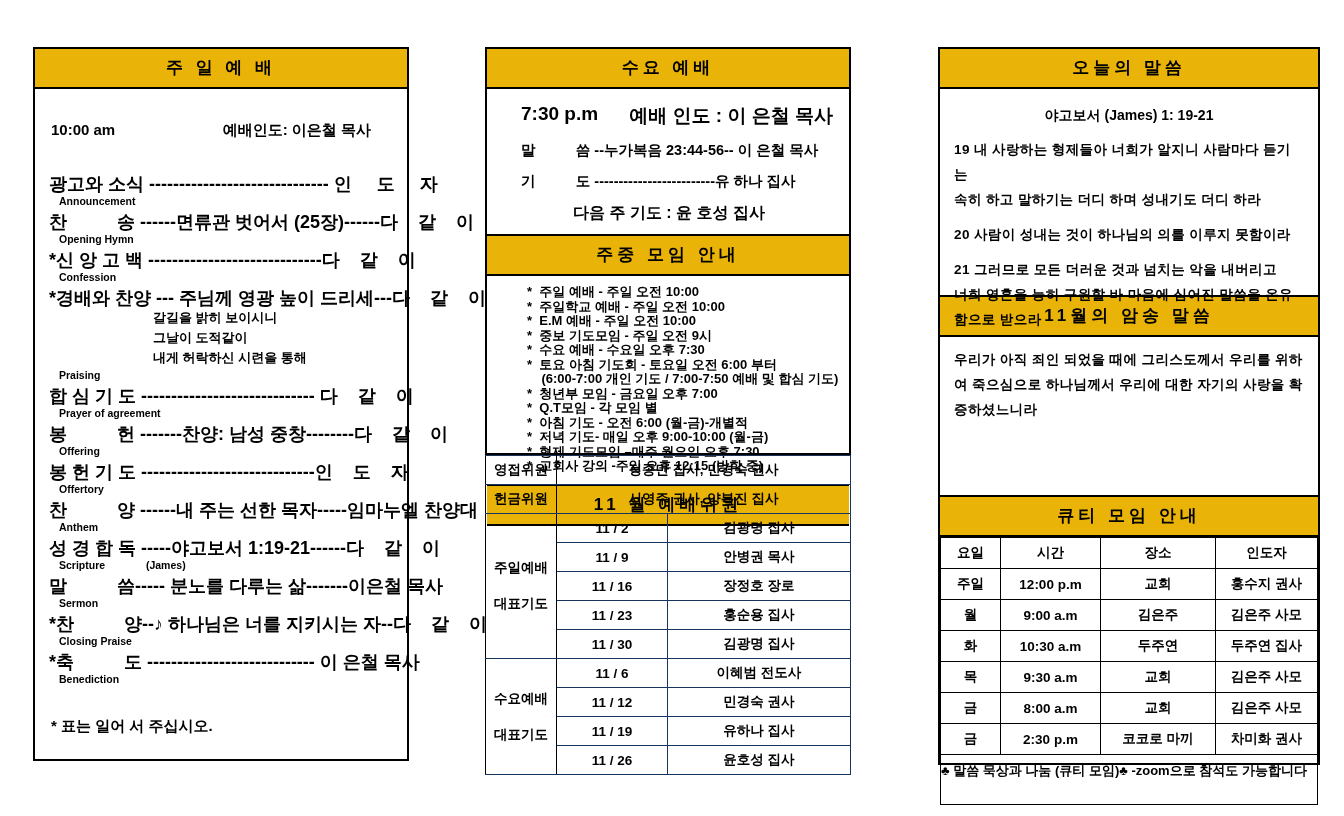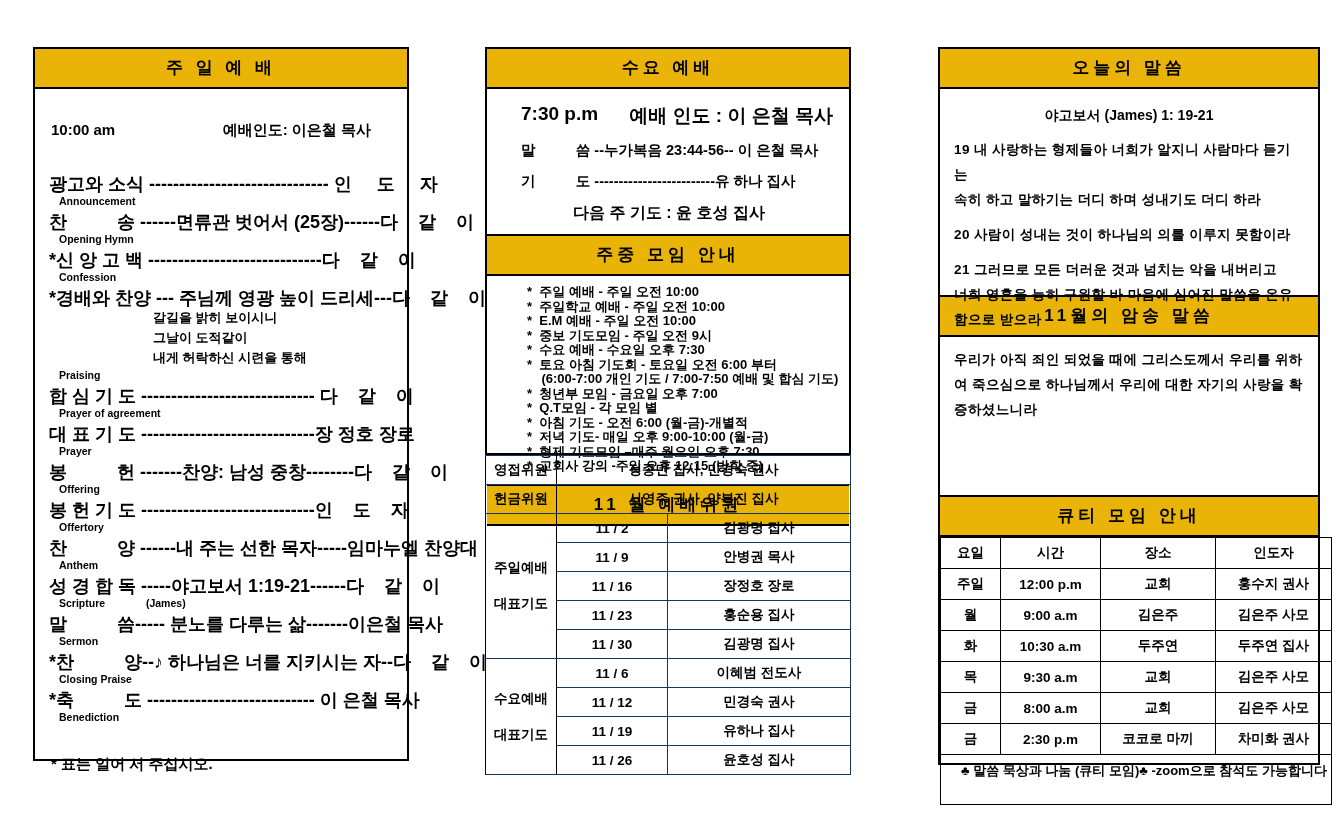--- a/index.html
+++ b/index.html
@@ -49,21 +49,21 @@
   .scripture-body { padding:10px 14px 0 14px; }
   .scripture-ref { font-weight:bold; font-size:14px; text-align:center; margin:8px 0 12px 0; }
   .verse { font-weight:bold; font-size:13.5px; line-height:25px; white-space:pre-line;
            margin-bottom:10px; letter-spacing:0.4px; }
   .sec-today { height:206px; }
   .sec-memory { height:158px; }
   #p3t { width:100%; border-collapse:collapse; }
   #p3t td { border:1px solid #000; font-weight:bold; font-size:13.5px; text-align:center;
             height:31px; vertical-align:middle; }
   #p3t td.c0 { width:60px; } #p3t td.c1 { width:100px; } #p3t td.c2 { width:115px;text-align:center; }
-  #p3t td.notecell { height:50px; text-align:left; vertical-align:top; padding:7px 4px 0 20px;
+  #p3t td.notecell { height:50px; text-align:left; vertical-align:top; padding:7px 4px 0 0;
                      font-size:13px; white-space:pre; }
 </style>
 </head>
 <body>
 
 <div class="panel" id="p1">
   <div class="hdr hdr-b">주 일 예 배</div>
   <div class="p1-body">
     <div class="p1-top">
       <span>10:00 am</span>
@@ -85,24 +85,20 @@
     <div>
       <div class="item-ko">*경배와 찬양 --- 주님께 영광 높이 드리세---다    같    이</div>
       <div class="item-extra">갈길을 밝히 보이시니</div>
       <div class="item-extra">그날이 도적같이</div>
       <div class="item-extra">내게 허락하신 시련을 통해</div>
       <div class="item-en">Praising</div>
     </div>
     <div>
       <div class="item-ko">합 심 기 도 ----------------------------- 다    같    이</div>
       <div class="item-en">Prayer of agreement</div>
-    </div>
-    <div>
-      <div class="item-ko">대 표 기 도 -----------------------------장 정호 장로</div>
-      <div class="item-en">Prayer</div>
     </div>
     <div>
       <div class="item-ko">봉          헌 -------찬양: 남성 중창--------다    같    이</div>
       <div class="item-en">Offering</div>
     </div>
     <div>
       <div class="item-ko">봉 헌 기 도 -----------------------------인    도    자</div>
       <div class="item-en">Offertory</div>
     </div>
     <div>

